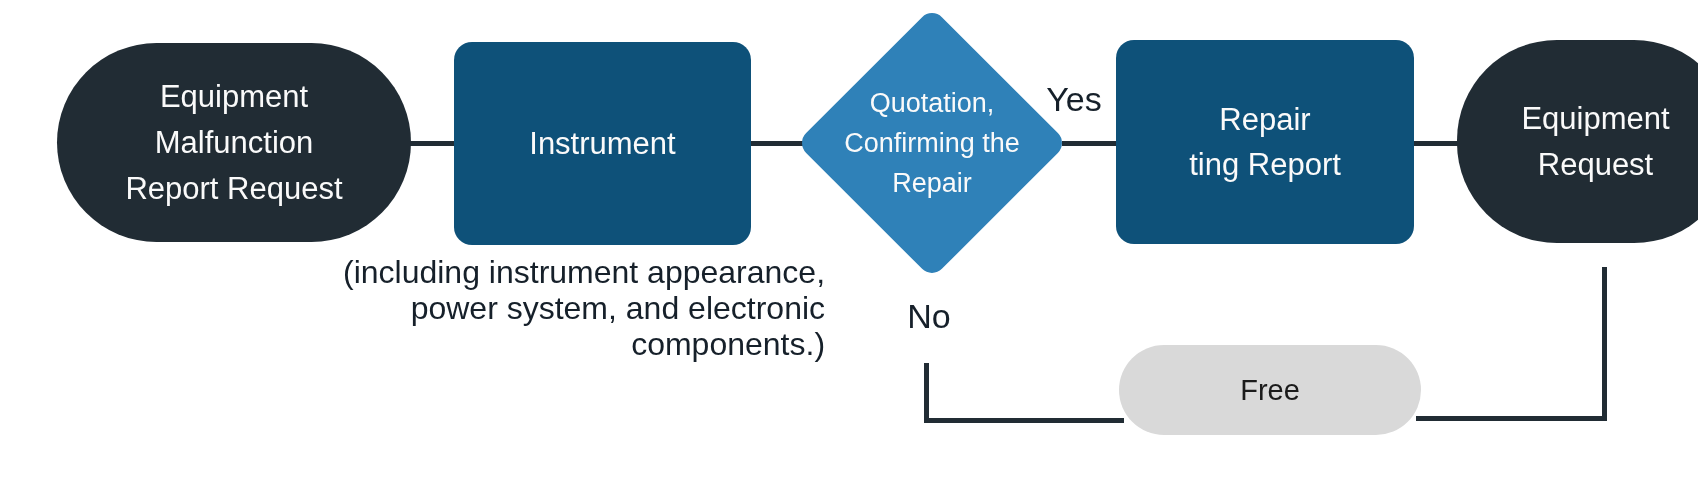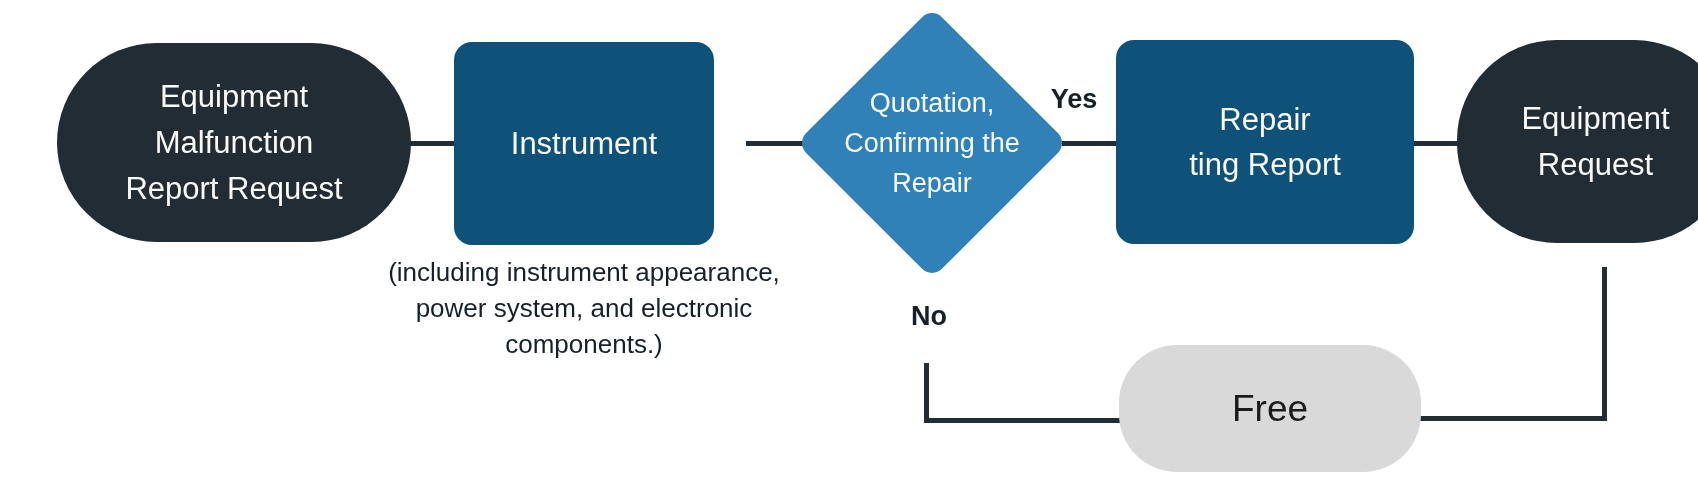--- a/index.html
+++ b/index.html
@@ -26,21 +26,21 @@
     display:flex;align-items:center;justify-content:center;
     text-align:center;
     color:var(--text-light);
   }
   .node .line{display:block;}
 
   .stadium{background:var(--dark);border-radius:100px;}
   .process{background:var(--process-blue);border-radius:18px;}
 
   .n-start{left:13px;top:43px;width:354px;height:199px;font-size:31px;line-height:46px;}
-  .n-inspect{left:410px;top:42px;width:260px;height:203px;font-size:31px;line-height:48px;text-align:center;}
+  .n-inspect{left:410px;top:42px;width:297px;height:203px;font-size:31px;line-height:48px;text-align:center;}
   .n-report{left:1072px;top:40px;width:298px;height:204px;font-size:31px;line-height:45px;}
   .n-delivery{left:1413px;top:40px;width:277px;height:203px;font-size:31px;line-height:46px;}
 
   .diamond{
     position:absolute;left:792px;top:47px;
     width:192px;height:192px;
     background:var(--decision-blue);
     transform:rotate(45deg);
     border-radius:14px;
   }
@@ -48,43 +48,43 @@
     position:absolute;left:-24px;top:0;
     width:240px;height:192px;
     transform:rotate(-45deg);
     display:flex;flex-direction:column;align-items:center;justify-content:center;
     text-align:center;
     color:var(--text-light);
     font-size:27px;line-height:40px;
   }
 
   .gray-pill{
-    left:1075px;top:345px;width:302px;height:127px;
+    left:1075px;top:345px;width:302px;height:90px;
     background:var(--gray);
     border-radius:58px;
     color:#1b1b1b;
-    font-size:37px;line-height:40px;
+    font-size:29px;line-height:40px;
   }
 
   .edge-label{
     position:absolute;
     transform:translate(-50%,-50%);
-    font-weight:bold;
-    font-size:27px;
+    font-weight:normal;
+    font-size:34px;
     color:var(--text-dark);
   }
   .lbl-yes{left:1030px;top:99px;}
   .lbl-no{left:885px;top:316px;}
 
   .caption{
     position:absolute;
     left:540px;top:254px;
     transform:translateX(-50%);
-    text-align:center;
-    font-size:26px;line-height:36px;
+    text-align:right;
+    font-size:32px;line-height:36px;
     color:var(--text-dark);
     white-space:nowrap;
   }
   .caption .line{display:block;}
 </style>
 </head>
 <body>
 
 <div class="canvas">
 

